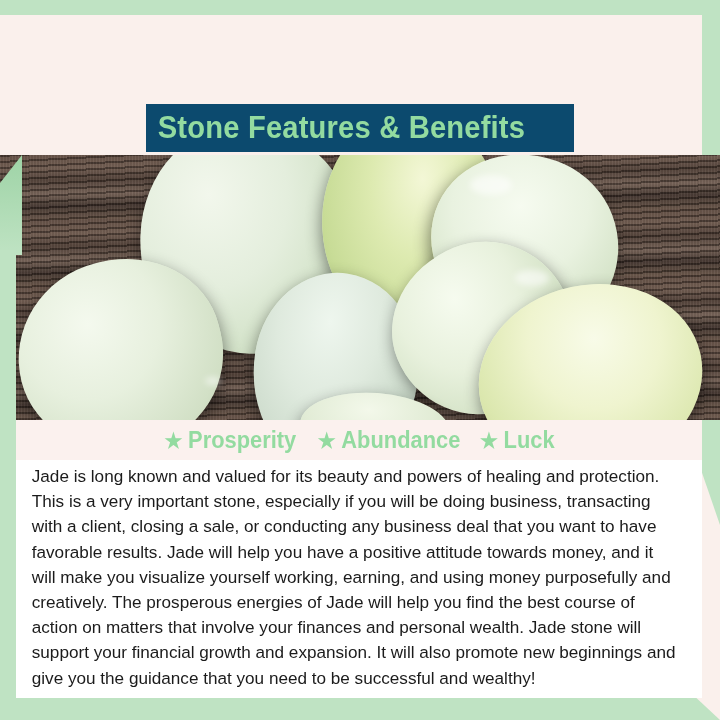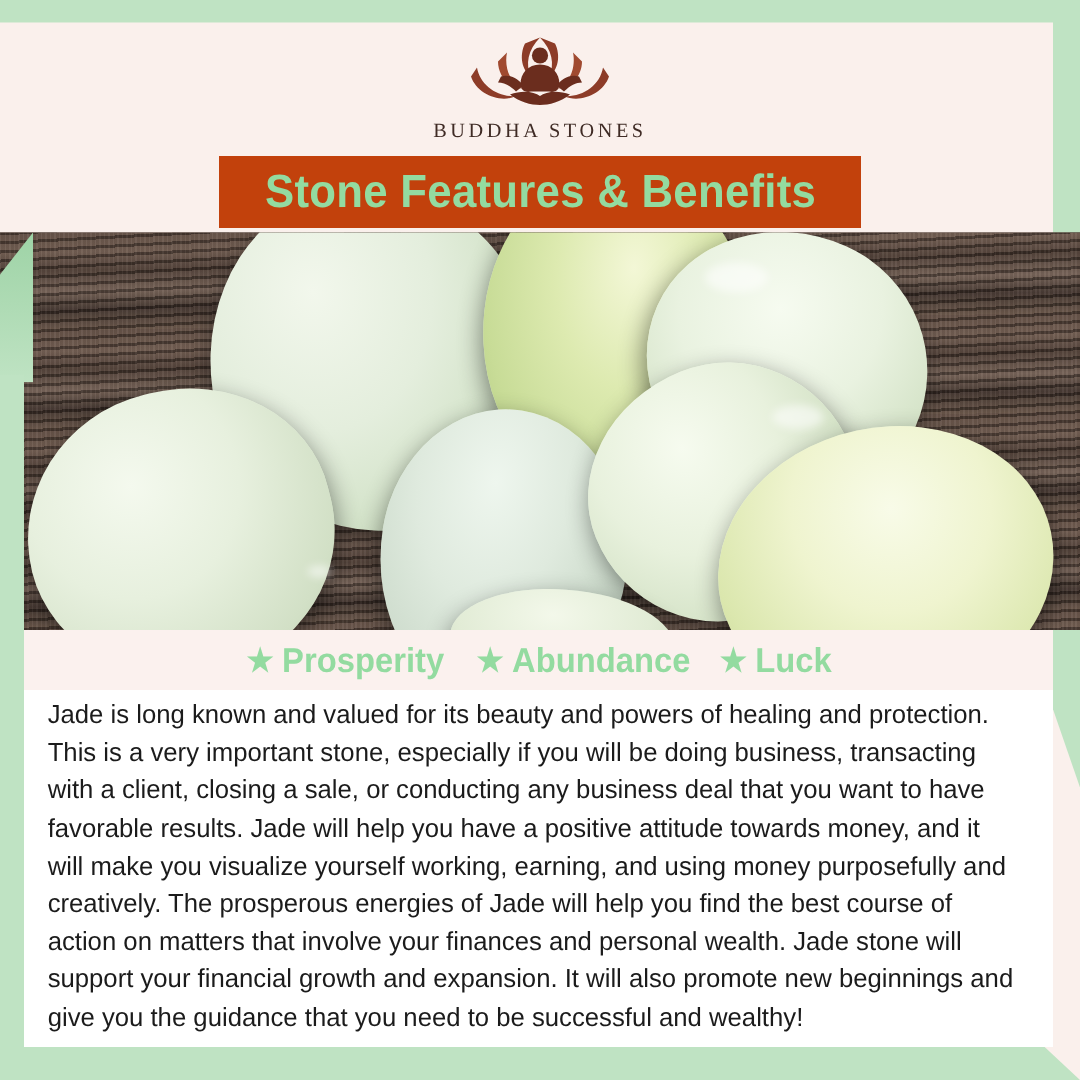--- a/index.html
+++ b/index.html
@@ -88,24 +88,24 @@
     font-size: 13.5px;
     letter-spacing: 2.4px;
     color: #3f2b25;
   }
 
   
   .title-banner {
     position: absolute;
     left: 146px; top: 104px;
     width: 428px; height: 48px;
-    background: #c2410c;
+    background: #0c4a6e;
     display: flex;
     align-items: center;
-    justify-content: center;
+    justify-content: flex-start;
     z-index: 5;
   }
   .title-text {
     font-family: "Liberation Sans Narrow", "Liberation Sans", sans-serif;
     font-weight: bold;
     font-size: 31px;
     color: #93dba0;
     letter-spacing: 0.2px;
     transform: scaleX(0.94);
     white-space: nowrap;
@@ -262,40 +262,20 @@
 </style>
 </head>
 <body>
 
 <div id="infographic">
 
   <div class="frame-top"></div>
   <div class="frame-right"></div>
   <div class="frame-right-taper"></div>
 
-  <div class="logo-block">
-    <svg class="logo-mark" width="140" height="62" viewBox="0 0 140 62" aria-hidden="true">
-      <g fill="none" stroke="#7b3524" stroke-width="2.2" stroke-linecap="round">
-        <path d="M70 10 C62 18, 60 28, 64 36 C58 32, 56 22, 60 14 Z" fill="#8d3c28" stroke="none"></path>
-        <path d="M70 10 C78 18, 80 28, 76 36 C82 32, 84 22, 80 14 Z" fill="#8d3c28" stroke="none"></path>
-        <path d="M48 20 C46 30, 50 40, 58 44 C50 44, 42 36, 42 26 Z" fill="#a04a30" stroke="none"></path>
-        <path d="M92 20 C94 30, 90 40, 82 44 C90 44, 98 36, 98 26 Z" fill="#a04a30" stroke="none"></path>
-        <path d="M28 30 C30 42, 42 50, 54 49 C44 54, 28 48, 24 36 Z" fill="#8d3c28" stroke="none"></path>
-        <path d="M112 30 C110 42, 98 50, 86 49 C96 54, 112 48, 116 36 Z" fill="#8d3c28" stroke="none"></path>
-      </g>
-      <g fill="#6b2d1e">
-        <circle cx="70" cy="22" r="5.4"></circle>
-        <path d="M70 28 C62 28, 57 34, 57 41 C57 45, 60 47, 64 46 L76 46 C80 47, 83 45, 83 41 C83 34, 78 28, 70 28 Z"></path>
-        <path d="M44 36 C50 34, 56 38, 59 42 L54 46 C50 42, 46 40, 42 40 Z"></path>
-        <path d="M96 36 C90 34, 84 38, 81 42 L86 46 C90 42, 94 40, 98 40 Z"></path>
-        <path d="M50 48 C58 45, 66 46, 70 49 C74 46, 82 45, 90 48 C84 53, 76 55, 70 55 C64 55, 56 53, 50 48 Z"></path>
-      </g>
-    </svg>
-    <div class="logo-word">BUDDHA STONES</div>
-  </div>
 
   <div class="title-banner">
     <div class="title-text">Stone Features &amp; Benefits</div>
   </div>
 
   <div class="photo">
     <div class="wood"></div>
     <div class="stone s1"></div>
     <div class="stone s2"></div>
     <div class="stone s3"></div>

